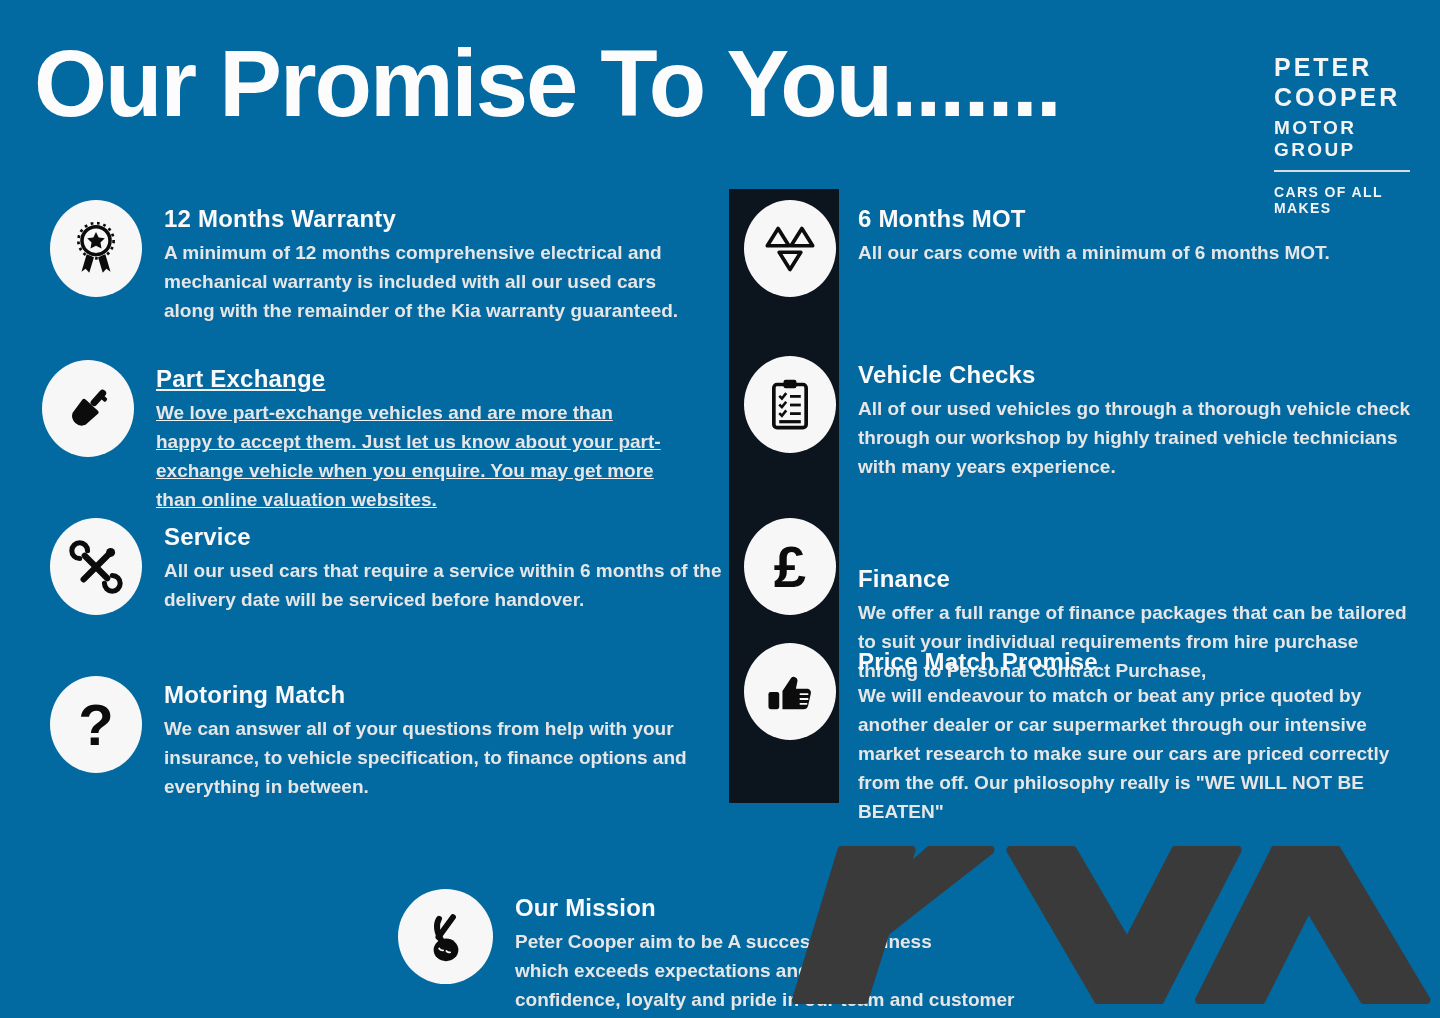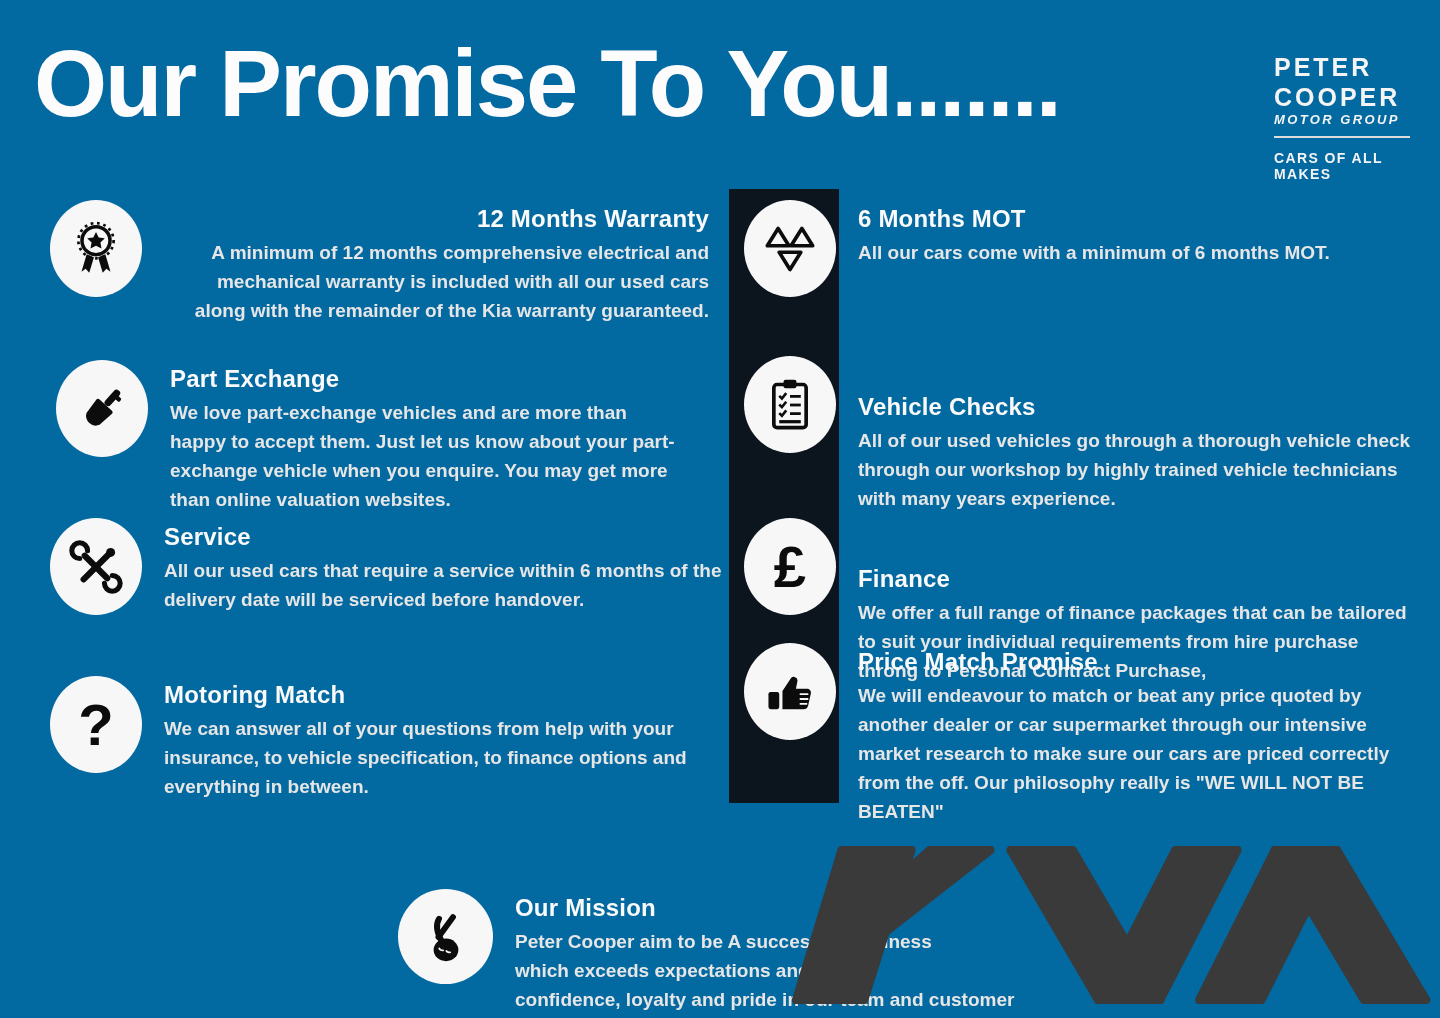--- a/index.html
+++ b/index.html
@@ -7,21 +7,21 @@
     position:relative;width:1440px;height:1018px;background:#0369a1;overflow:hidden;
     font-family:"Liberation Sans",sans-serif;color:#f2f2f2;
   }
   .page-title{
     position:absolute;left:34px;top:30px;margin:0;
     font-size:94px;font-weight:700;letter-spacing:-2px;color:#fcfcfc;white-space:nowrap;
   }
   
   .brand{position:absolute;left:1274px;top:53px;}
   .brand-big{font-size:25px;font-weight:700;letter-spacing:3px;line-height:1.18;color:#f4f4f4;}
-  .brand-mid{font-size:13px;font-weight:700;letter-spacing:2.4px;color:#f4f4f4;font-style:italic;}
+  .brand-mid{font-size:19px;font-weight:700;letter-spacing:2.4px;margin-top:5px;color:#f4f4f4;}
   .brand-rule{width:136px;height:2px;background:#dcdcdc;margin:9px 0 12px;}
   .brand-tag{font-size:14px;font-weight:700;letter-spacing:1.4px;color:#f4f4f4;}
   
   .accent-band{position:absolute;left:729px;top:189px;width:110px;height:614px;background:#0c141e;}
   
   .row{position:absolute;display:flex;gap:22px;}
   .badge{
     flex:0 0 92px;width:92px;height:97px;border-radius:50%;background:#f7f7f7;
     display:flex;align-items:center;justify-content:center;
   }
@@ -53,27 +53,27 @@
   <section class="row" style="left:50px;top:200px;">
     <div class="badge">
       <svg width="52" height="56" viewBox="0 0 48 54">
         <circle cx="24" cy="19" r="17" fill="none" stroke="#0c0c0c" stroke-width="2.6" stroke-dasharray="2.6 3.6"></circle>
         <circle cx="24" cy="19" r="13.5" fill="none" stroke="#0c0c0c" stroke-width="3.4"></circle>
         <path d="M24 10.5 l2.6 5.3 5.9 .9 -4.2 4.1 1 5.8 -5.3 -2.7 -5.3 2.7 1 -5.8 -4.2 -4.1 5.9 -.9 z" fill="#0c0c0c"></path>
         <path d="M15 32 L10 49 L14 46 L17.5 50 L22 35 Z" fill="#0c0c0c"></path>
         <path d="M33 32 L38 49 L34 46 L30.5 50 L26 35 Z" fill="#0c0c0c"></path>
       </svg>
     </div>
-    <div class="ptext" style="width:545px;text-align:right;">
+    <div class="ptext" style="width:545px;">
       <h2>12 Months Warranty</h2>
       <p>A minimum of 12 months comprehensive electrical and mechanical warranty is included with all our used cars along with the remainder of the Kia warranty guaranteed.</p>
     </div>
   </section>
 
-  <section class="row" style="left:56px;top:360px;">
+  <section class="row" style="left:42px;top:360px;text-decoration:underline;">
     <div class="badge">
       <svg width="52" height="52" viewBox="0 0 48 48">
         <g transform="rotate(42 24 24)" fill="#0c0c0c">
           <rect x="21" y="1" width="6.5" height="18" rx="3"></rect>
           <rect x="25" y="5" width="6.5" height="4" rx="1.5"></rect>
           <path d="M16.5 19 h15 a2.2 2.2 0 0 1 2.2 2.4 l-1.6 15 a9 9 0 0 1 -16.2 0 l-1.6 -15 a2.2 2.2 0 0 1 2.2 -2.4 z"></path>
         </g>
       </svg>
     </div>
     <div class="ptext" style="width:512px;">
@@ -129,21 +129,21 @@
         <rect x="16" y="2.5" width="12" height="8" rx="2" fill="#0c0c0c"></rect>
         <path d="M12 17.5 l2.5 2.5 4 -5" fill="none" stroke="#0c0c0c" stroke-width="2.4"></path>
         <line x1="22" y1="18" x2="32" y2="18" stroke="#0c0c0c" stroke-width="2.6"></line>
         <path d="M12 25.5 l2.5 2.5 4 -5" fill="none" stroke="#0c0c0c" stroke-width="2.4"></path>
         <line x1="22" y1="26" x2="32" y2="26" stroke="#0c0c0c" stroke-width="2.6"></line>
         <path d="M12 33.5 l2.5 2.5 4 -5" fill="none" stroke="#0c0c0c" stroke-width="2.4"></path>
         <line x1="22" y1="34" x2="32" y2="34" stroke="#0c0c0c" stroke-width="2.6"></line>
         <line x1="12" y1="41.5" x2="32" y2="41.5" stroke="#0c0c0c" stroke-width="3"></line>
       </svg>
     </div>
-    <div class="ptext" style="width:572px;margin-top:32px;">
+    <div class="ptext" style="width:572px;">
       <h2>Vehicle Checks</h2>
       <p>All of our used vehicles go through a thorough vehicle check through our workshop by highly trained vehicle technicians with many years experience.</p>
     </div>
   </section>
 
   <section class="row" style="left:744px;top:518px;">
     <div class="badge">
       <span class="glyph-char">£</span>
     </div>
     <div class="ptext" style="width:552px;margin-top:42px;">

